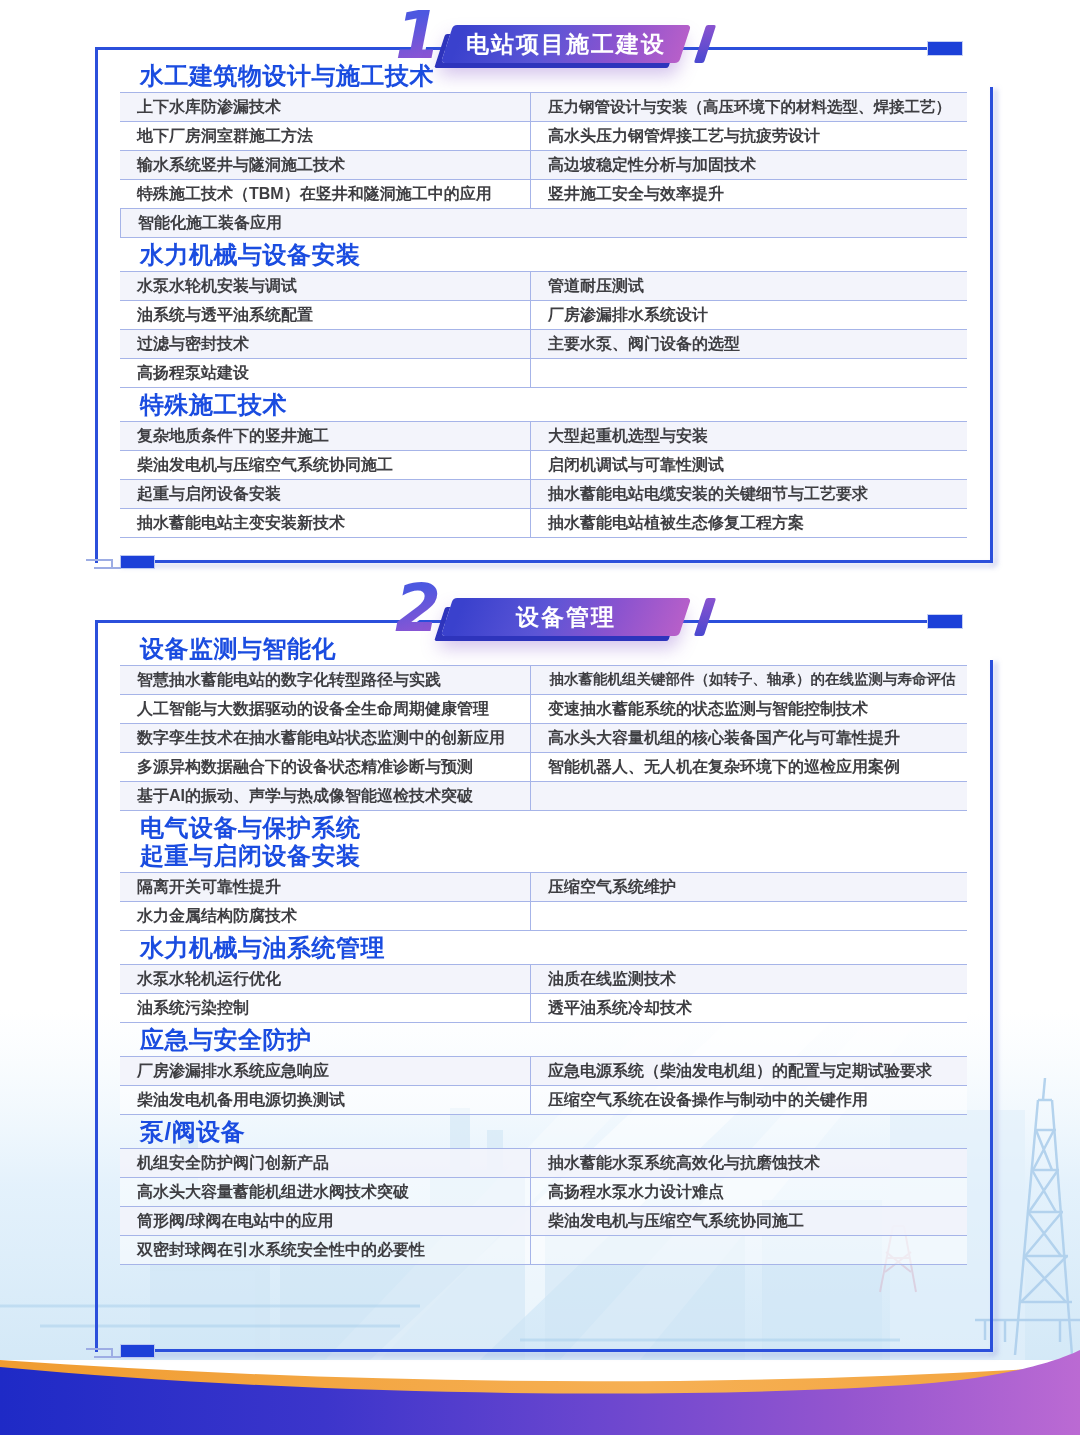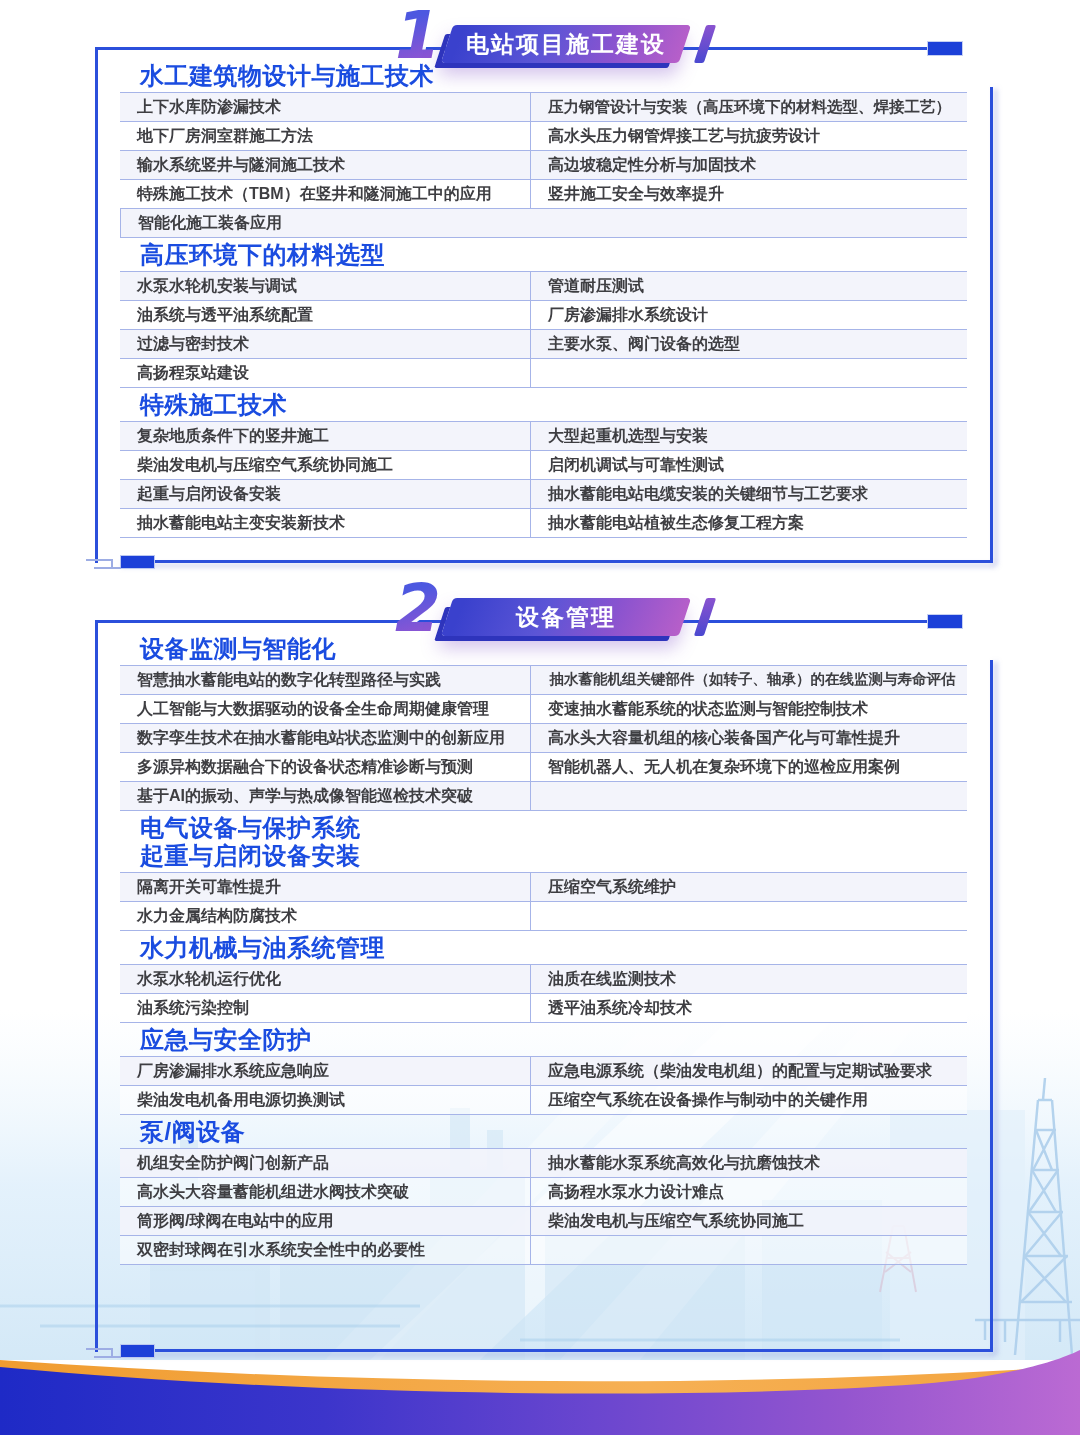--- a/index.html
+++ b/index.html
@@ -149,21 +149,21 @@
           <div class="cell right">高边坡稳定性分析与加固技术</div>
         </div>
         <div class="row">
           <div class="cell">特殊施工技术（TBM）在竖井和隧洞施工中的应用</div>
           <div class="cell right">竖井施工安全与效率提升</div>
         </div>
         <div class="row">
           <div class="cell right">智能化施工装备应用</div>
         </div>
       </div>
-      <h3 class="group-heading">高压环境下的材料选型</h3>
+      <h3 class="group-heading">水力机械与设备安装</h3>
       <div class="tbl">
         <div class="row">
           <div class="cell">水泵水轮机安装与调试</div>
           <div class="cell right">管道耐压测试</div>
         </div>
         <div class="row">
           <div class="cell">油系统与透平油系统配置</div>
           <div class="cell right">厂房渗漏排水系统设计</div>
         </div>
         <div class="row">

